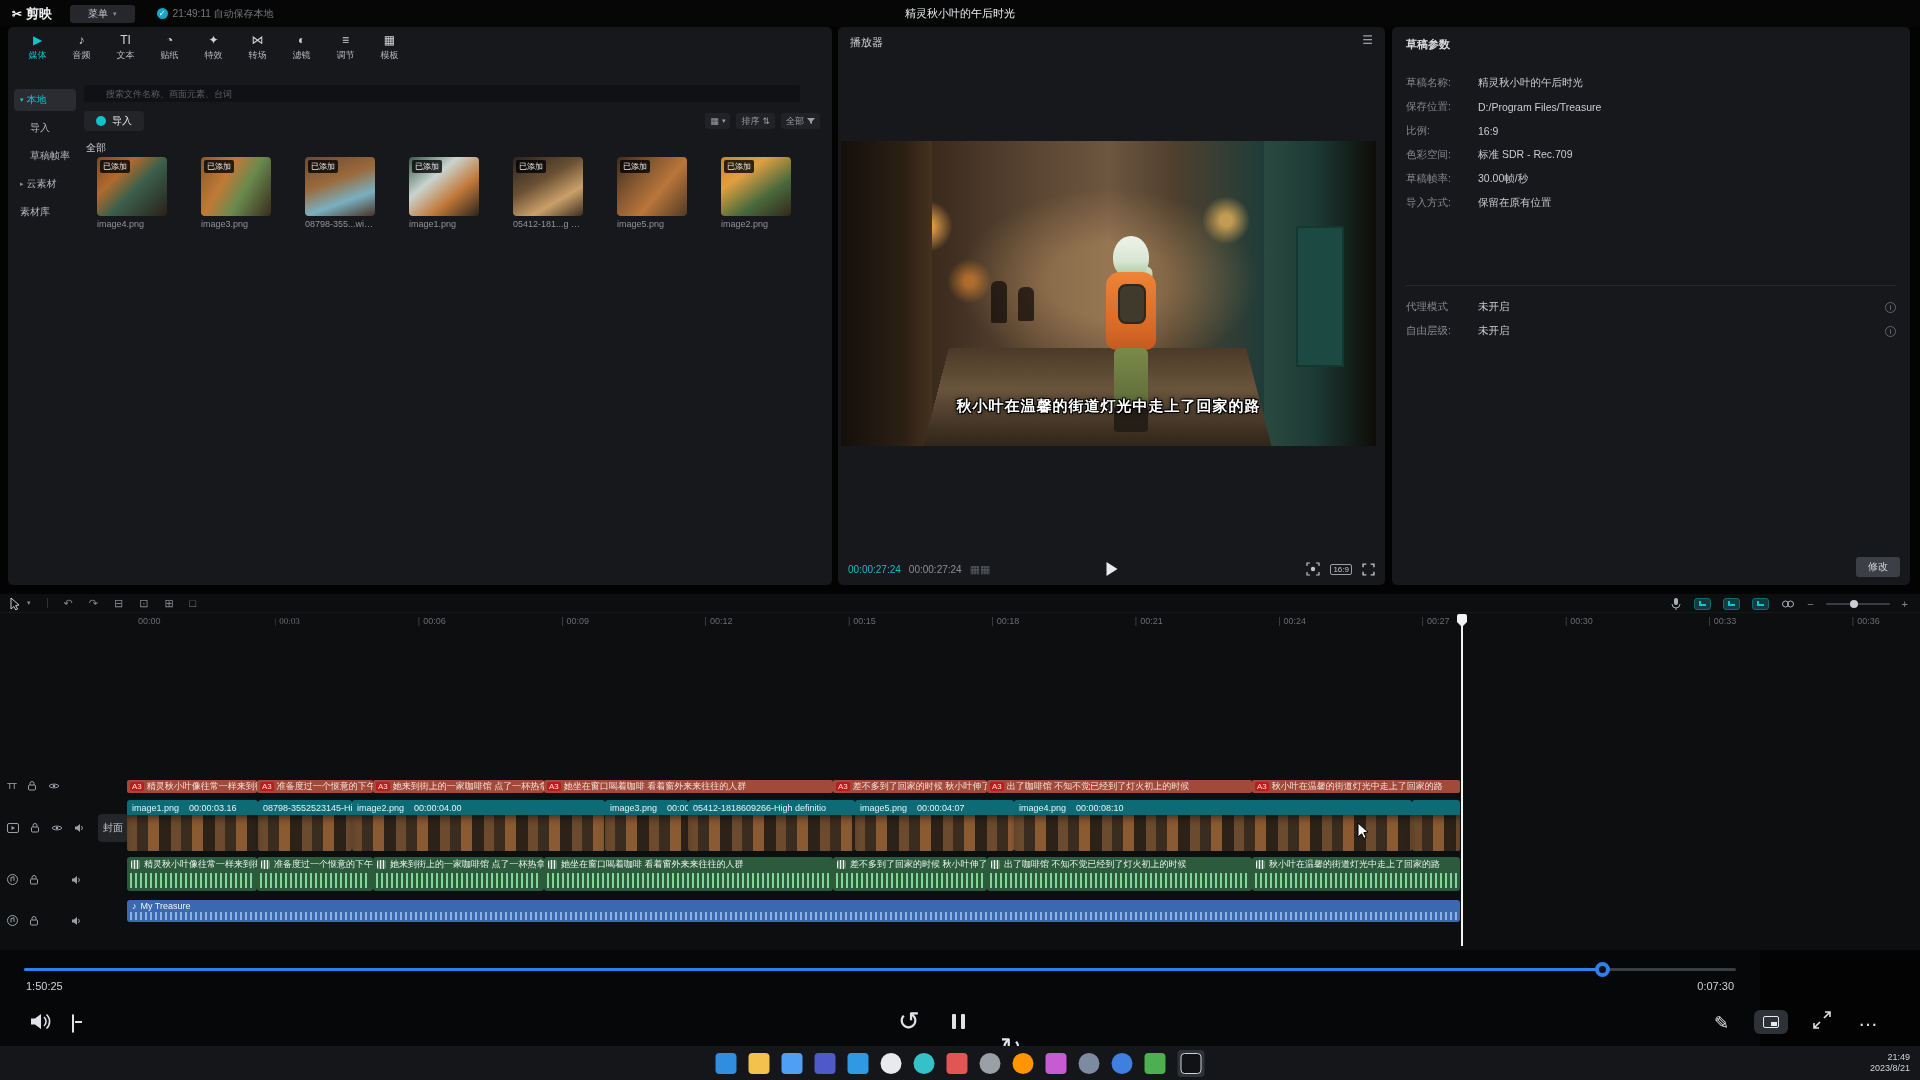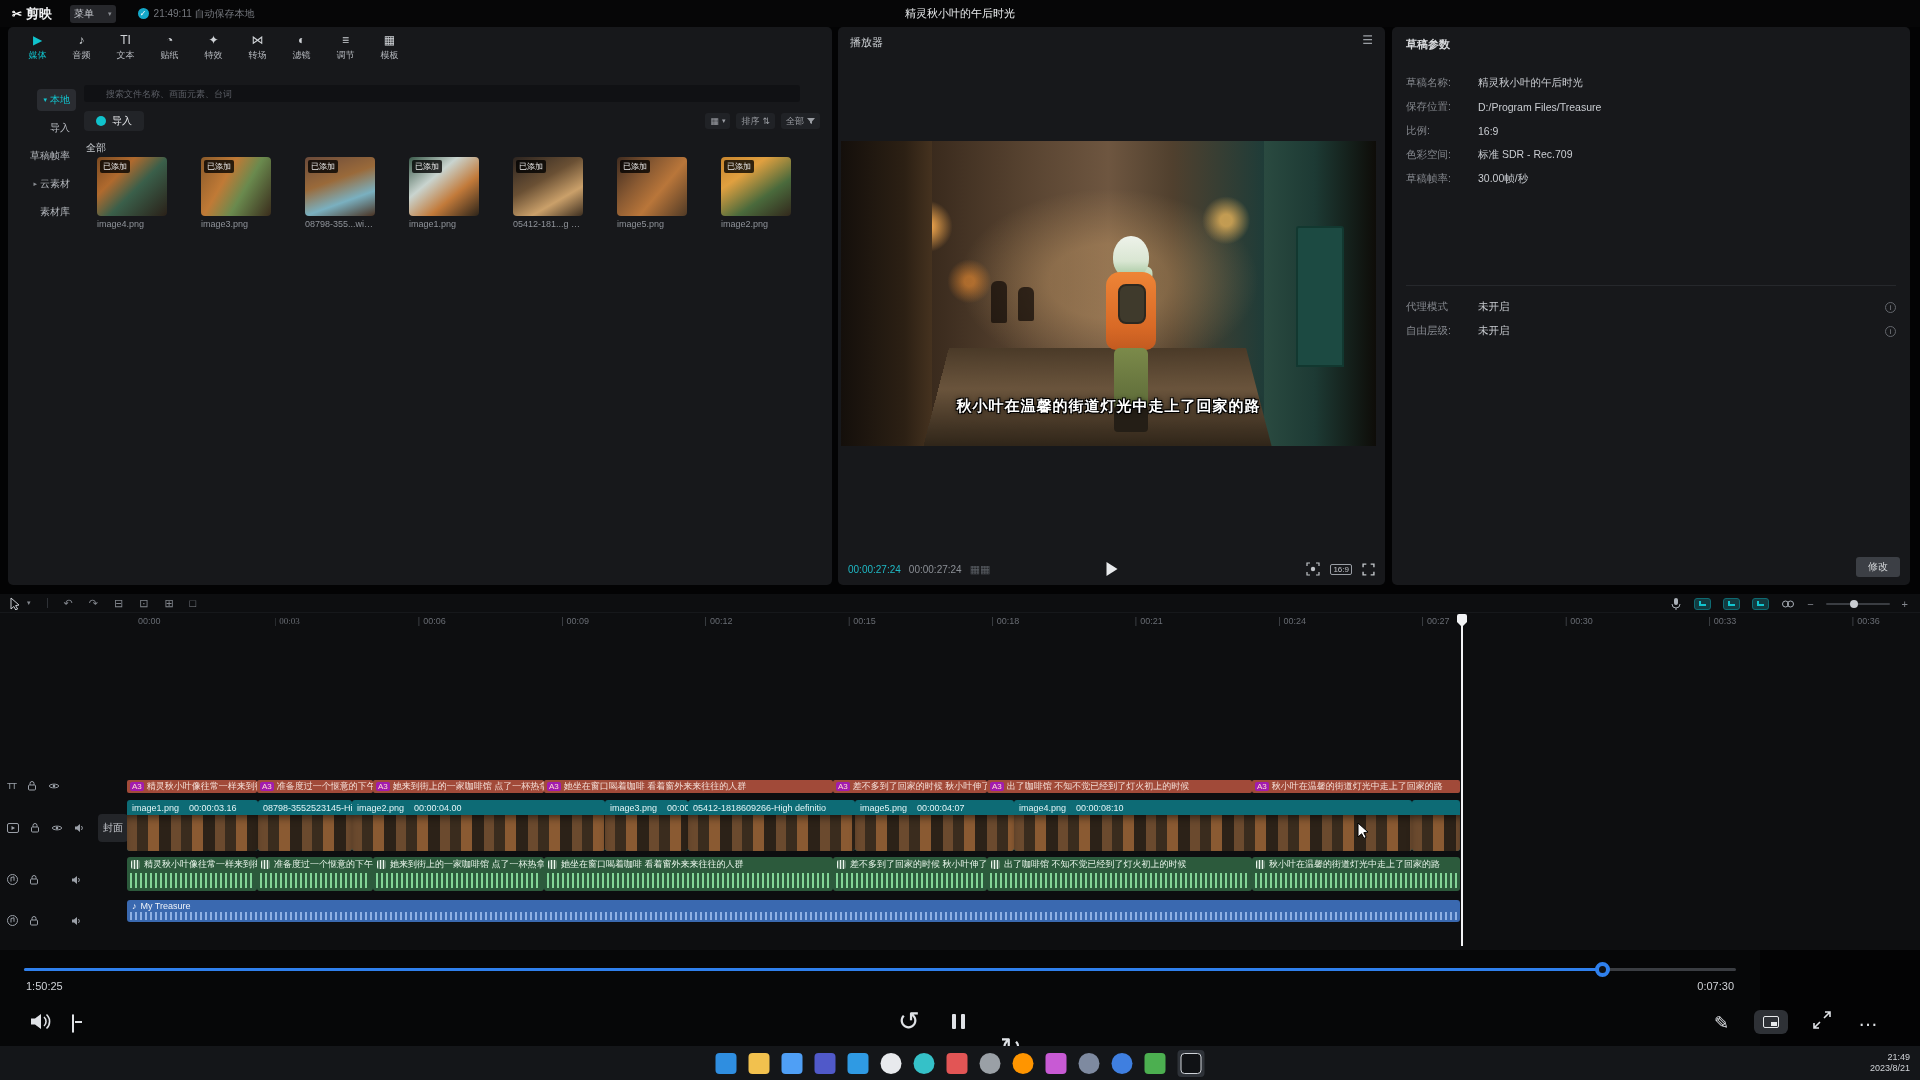--- a/index.html
+++ b/index.html
@@ -6,41 +6,41 @@
   html,body { width:1920px; height:1080px; background:#000; overflow:hidden;
     font-family:"Liberation Sans", sans-serif; -webkit-font-smoothing:antialiased; }
   .screen { position:relative; width:1920px; height:1080px; background:#030304; }
 
   
   .titlebar { position:absolute; left:0; top:0; width:1920px; height:27px; background:#060607;
     display:flex; align-items:center; color:#d7d9dc; }
   .logo { margin-left:12px; font-size:13px; font-weight:bold; color:#f2f3f5; display:flex; gap:4px; align-items:center;}
   .logo .sc { color:#fff; font-size:12px; }
   .menu-btn { margin-left:18px; background:#26272b; border-radius:3px; font-size:10px; color:#c9ccd1;
-    padding:2px 4px; display:flex; gap:14px; align-items:center; }
+    padding:2px 18px; display:flex; gap:5px; align-items:center; }
   .autosave { margin-left:22px; display:flex; align-items:center; gap:5px; font-size:10px; color:#75787e; }
   .save-dot { width:11px; height:11px; border-radius:50%; background:#14a8c9; color:#fff; font-size:8px;
     display:flex; align-items:center; justify-content:center; }
   .doc-title { position:absolute; left:50%; transform:translateX(-50%); font-size:11px; color:#e8eaec; }
 
   
   .panel { position:absolute; background:#17181b; border-radius:5px; }
   .left-panel  { left:8px;    top:27px; width:824px; height:558px; }
   .player-panel{ left:838px;  top:27px; width:547px; height:558px; }
   .params-panel{ left:1392px; top:27px; width:518px; height:558px; }
 
   
   .tabbar { display:flex; padding-left:8px; height:40px; align-items:center; gap:1px; }
   .tab { width:43px; display:flex; flex-direction:column; align-items:center; gap:2px; color:#b6b9bf; }
   .tab .t-ic { font-size:12px; height:14px; line-height:14px; color:#cfd2d6; }
   .tab .t-lb { font-size:9px; }
   .tab.active { color:#10c3cd; } .tab.active .t-ic { color:#10c3cd; }
 
   .left-body { position:absolute; left:0; top:44px; right:0; bottom:0; display:flex; }
-  .sidebar { width:72px; padding:18px 4px 0 6px; display:flex; flex-direction:column; gap:6px;align-items:flex-end; }
+  .sidebar { width:72px; padding:18px 4px 0 6px; display:flex; flex-direction:column; gap:6px; }
   .sb-item { font-size:10px; color:#b3b6bc; padding:4px 6px; border-radius:4px; display:flex; gap:3px; align-items:center; white-space:nowrap;}
   .sb-item.active { background:#2a2c31; color:#12c4ce; }
   .sb-item.child { padding-left:16px; }
   .sb-arrow { font-size:7px; color:#888c92; }
   .sb-item.active .sb-arrow{ color:#12c4ce; }
 
   .media-area { position:relative; flex:1; }
   .search-box { position:absolute; left:4px; top:14px; width:716px; height:17px; background:#101114;
     border:none; border-radius:3px; color:#b7bac0; font-size:9px; padding-left:22px; outline:none; }
   .search-box::placeholder{ color:#5c5f66; }
@@ -146,21 +146,21 @@
 
   .track-headers { position:absolute; left:7px; top:0; width:80px; }
   .th { position:absolute; display:flex; gap:11px; align-items:center; color:#9ba0a8; font-size:10px; }
   .th svg { display:block; }
   .cover-btn { position:absolute; left:98px; top:220px; width:30px; height:28px; background:#232529; border-radius:4px;
     color:#c7cad0; font-size:10px; display:flex; align-items:center; justify-content:center; }
 
   .clip { position:absolute; border-radius:2px; overflow:hidden; white-space:nowrap; }
   .clip-text { top:186px; height:13px; background:#a14a39; color:#f3ddd6; font-size:9px;
     display:flex; align-items:center; gap:3px; padding:0 3px; }
-  .a3 { background:#a21caf; color:#ffd9ce; font-size:8px; padding:0 2px; border-radius:2px; flex:none; }
+  .a3 { background:#b91c1c; color:#ffd9ce; font-size:8px; padding:0 2px; border-radius:2px; flex:none; }
   .clip-video { top:206px; height:51px; background:#0d6b75; border-radius:3px; }
   .cv-head { height:15px; display:flex; gap:10px; align-items:center; padding:0 5px; font-size:9px; color:#e2f4f6; }
   .cv-thumbs { height:36px;
     background:repeating-linear-gradient(90deg,#6b4a2e 0 10px,#3a2c1e 10px 21px,#8a5a32 21px 32px,#2c2218 32px 44px);
     box-shadow:inset 0 6px 8px -4px rgba(0,0,0,.6); }
   .clip-voice { top:263px; height:34px; background:#2c5a3c; border-radius:3px; }
   .vo-head { height:14px; display:flex; gap:4px; align-items:center; padding:0 4px; font-size:9px; color:#e6f3e8; }
   .vo-ic { width:9px; height:9px; border-radius:2px; background:rgba(255,255,255,.25); flex:none;
     background-image:repeating-linear-gradient(90deg,#eaf6ec 0 1px,rgba(0,0,0,0) 1px 3px); }
   .vo-wave { margin:2px 3px 0 3px; height:15px;
@@ -411,20 +411,24 @@
           <span class="pp-value">16:9</span>
         </div>
         <div class="pp-row">
           <span class="pp-label">色彩空间:</span>
           <span class="pp-value">标准 SDR - Rec.709</span>
         </div>
         <div class="pp-row">
           <span class="pp-label">草稿帧率:</span>
           <span class="pp-value">30.00帧/秒</span>
         </div>
+        <div class="pp-row">
+          <span class="pp-label">导入方式:</span>
+          <span class="pp-value">保留在原有位置</span>
+        </div>
       </div>
     <div class="pp-divider"></div>
     <div class="pp-extra" id="params-extra">
         <div class="pp-row">
           <span class="pp-label">代理模式</span>
           <span class="pp-value">未开启</span>
           <span class="pp-info">i</span>
         </div>
         <div class="pp-row">
           <span class="pp-label">自由层级:</span>

